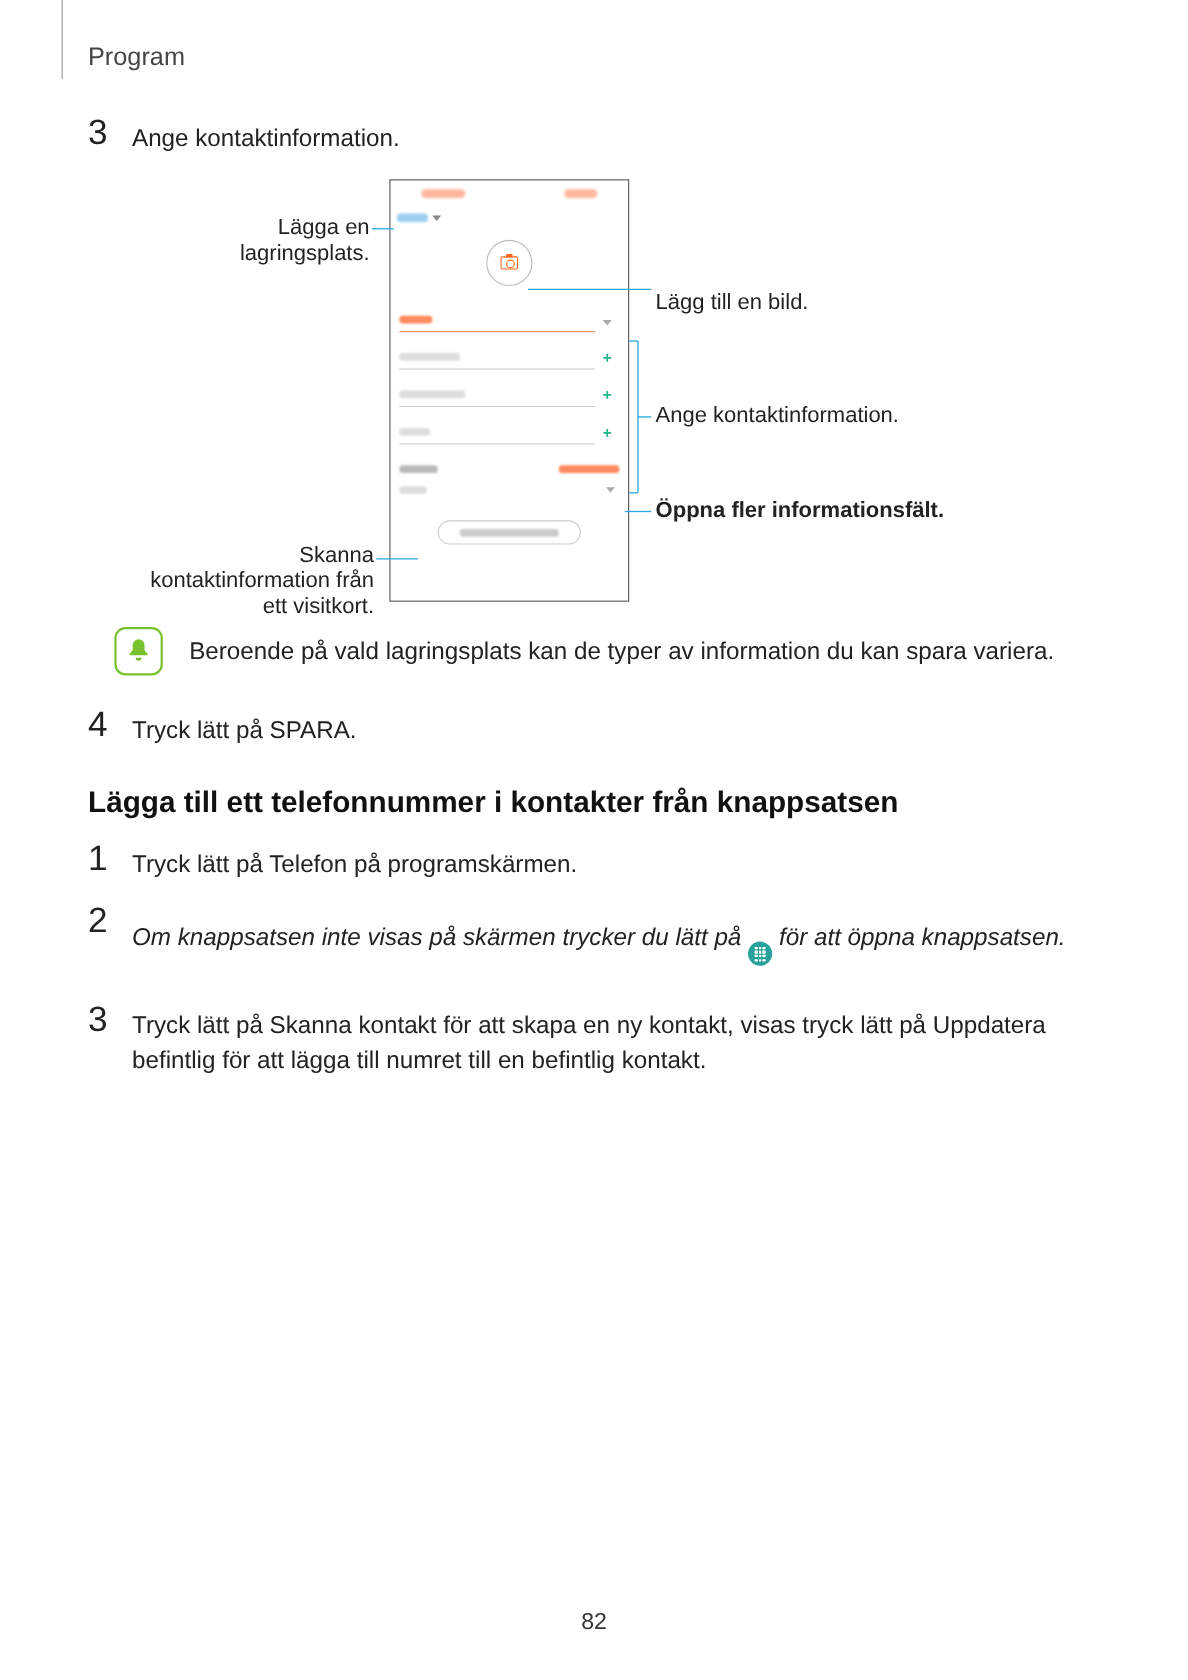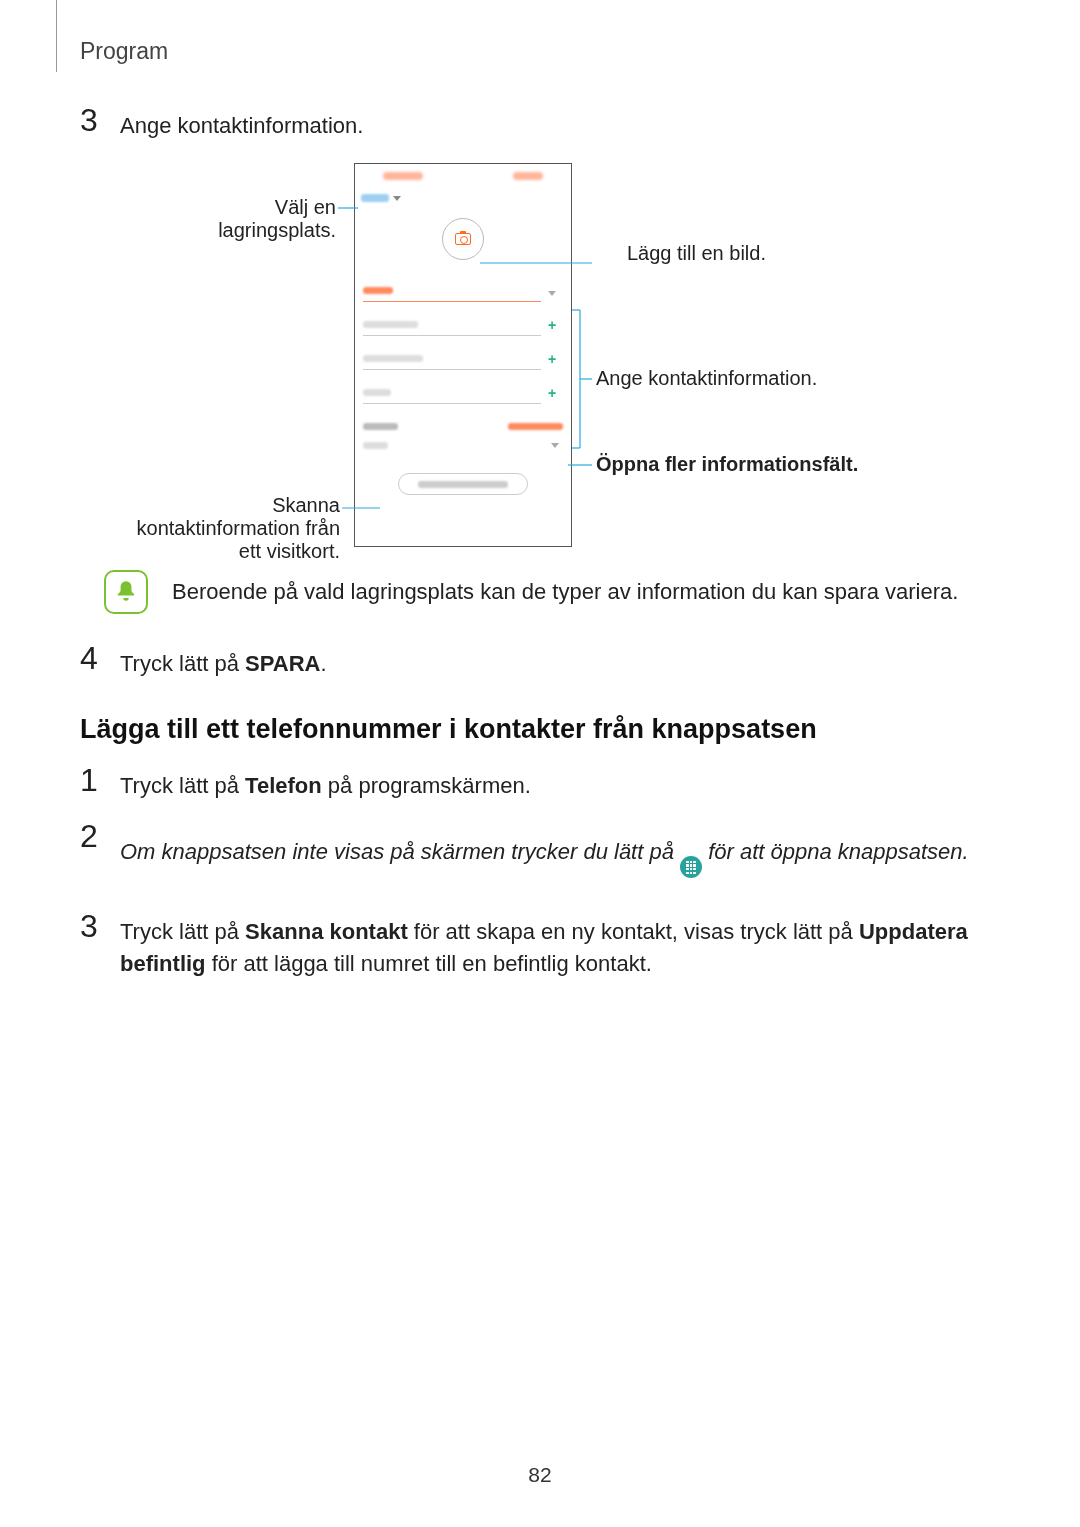--- a/index.html
+++ b/index.html
@@ -39,21 +39,21 @@
     line-height: 1;
   }
   .step-text {
     font-size: 22px;
     color: #222;
     line-height: 1.45;
     padding-top: 6px;
   }
   .step3 { left: 80px; top: 104px; }
   .step4 { left: 80px; top: 642px; }
-  .strong { font-weight: 700; }
+  .strong { font-weight: 400; }
 
   
   .diagram-svg {
     position: absolute;
     left: 0; top: 0;
     width: 1080px; height: 760px;
     pointer-events: none;
   }
   .phone {
     position: absolute;
@@ -173,21 +173,21 @@
   .scan-lbl { width: 90px; height: 7px; background: #ccc; border-radius: 3px; filter: blur(1.2px); }
 
   
   .callout {
     position: absolute;
     font-size: 20px;
     color: #222;
   }
   .co-storage { left: 196px; top: 196px; text-align: right; width: 140px; }
   .co-scan { left: 130px; top: 494px; text-align: right; width: 210px; }
-  .co-image { left: 596px; top: 242px; margin-left: 31px; }
+  .co-image { left: 596px; top: 264px; }
   .co-info  { left: 596px; top: 367px; }
   .co-more  { left: 596px; top: 453px; font-weight: bold; }
 
   
   .note-wrap {
     position: absolute;
     left: 80px;
     top: 570px;
     display: flex;
     align-items: center;
@@ -314,21 +314,21 @@
     <div class="fld-lbl" style="width:25px;"></div>
     <span class="chev-sm" style="margin-right:4px;"></span>
   </div>
   <div class="phone-bottom-row">
     <div class="scan-btn">
       <div class="scan-lbl"></div>
     </div>
   </div>
 </div>
 
-<div class="callout co-storage">Välj en lagringsplats.</div>
+<div class="callout co-storage">Lägga en lagringsplats.</div>
 <div class="callout co-scan">Skanna kontaktinformation från ett visitkort.</div>
 <div class="callout co-image">Lägg till en bild.</div>
 <div class="callout co-info">Ange kontaktinformation.</div>
 <div class="callout co-more">Öppna fler informationsfält.</div>
 
 <svg class="diagram-svg">
   <g stroke="#2aa9e0" stroke-width="1.2" fill="none">
     <line x1="338" y1="208" x2="358" y2="208"></line>
     <line x1="342" y1="508" x2="380" y2="508"></line>
     <line x1="480" y1="263" x2="592" y2="263"></line>

